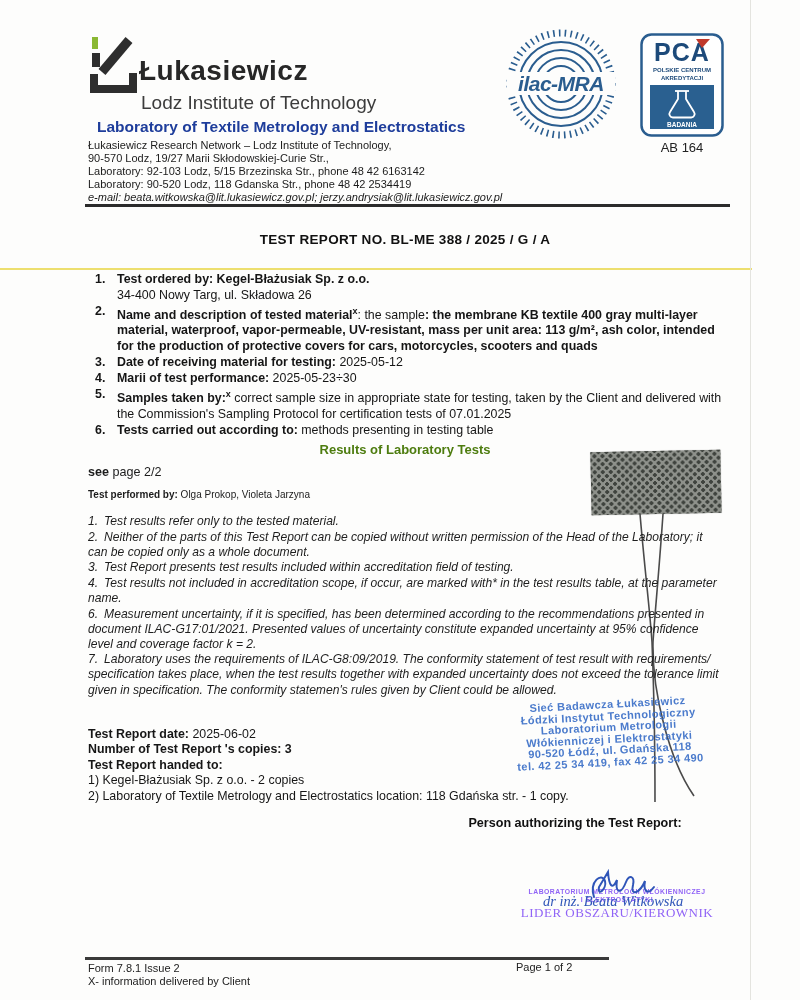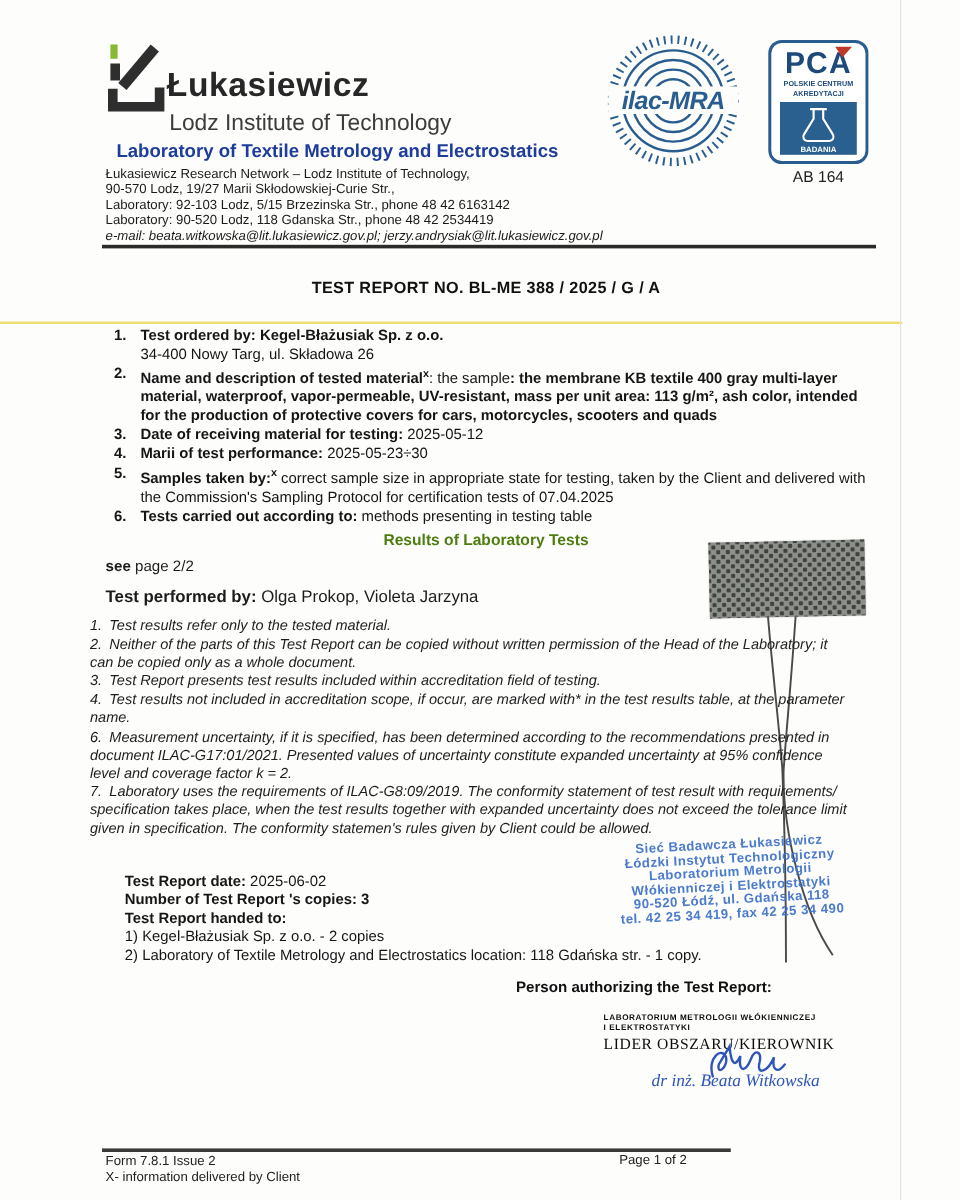--- a/index.html
+++ b/index.html
@@ -29,43 +29,43 @@
   .list{left:95px;top:272px;width:628px;font-size:12.4px;line-height:15.6px;color:#151515;}
   .li{display:flex;margin:0 0 .5px 0;}
   .li .num{width:22px;flex:0 0 22px;font-weight:bold;}
   .li .itxt{flex:1;}
   .b{font-weight:bold;}
   sup.x{font-size:9px;font-weight:bold;}
 
   .results-heading{left:30px;top:442px;width:750px;text-align:center;font-size:13px;font-weight:bold;color:#4d7c0f;}
 
   .see-page{left:88px;top:465px;font-size:12.6px;}
-  .performed{left:88px;top:489px;font-size:14px;}
-
-  
-  .notes{left:75px;top:514px;width:632px;font-size:12.1px;line-height:15.1px;font-style:italic;color:#1e1e1e;}
+  .performed{left:88px;top:489px;font-size:10px;}
+
+  
+  .notes{left:88px;top:514px;width:632px;font-size:12.1px;line-height:15.1px;font-style:italic;color:#1e1e1e;}
   .note{margin-bottom:.5px;}
   .note .nnum{margin-right:6px;}
   .u{text-decoration:underline;}
 
   
   .swatch{left:591px;top:451px;width:130px;height:63px;transform:rotate(-1.2deg);
           background-color:#8e918b;
           background-image:radial-gradient(circle,#3f433e 1.7px,rgba(0,0,0,0) 2.1px),
                            radial-gradient(circle,#3f433e 1.7px,rgba(0,0,0,0) 2.1px);
           background-size:8px 8px;background-position:0 0,4px 4px;
           box-shadow:0 0 1px rgba(0,0,0,.4);}
   .threads{left:595px;top:512px;width:125px;height:296px;pointer-events:none;}
 
   
   .stamp1{left:487px;top:699px;width:244px;text-align:center;transform:rotate(-3deg);
           color:#3c70c8;font-weight:bold;font-size:11px;line-height:11.6px;letter-spacing:.4px;opacity:.92;}
-  .meta{left:88px;top:727px;font-size:12.4px;line-height:15.4px;color:#161616;margin-left:16px;}
-  .person{left:430px;top:816px;width:290px;text-align:left;font-size:12.6px;font-weight:bold;color:#111;}
-  .stamp2{left:503px;top:845px;width:228px;color:#000000;opacity:.95;}
+  .meta{left:88px;top:727px;font-size:12.4px;line-height:15.4px;color:#161616;}
+  .person{left:430px;top:816px;width:290px;text-align:center;font-size:12.6px;font-weight:bold;color:#111;}
+  .stamp2{left:503px;top:888px;width:228px;text-align:center;color:#8b5cf6;opacity:.95;}
   .stamp2 .tiny{font-size:6.8px;font-weight:bold;letter-spacing:.5px;line-height:8px;}
   .stamp2 .lider{font-family:"Liberation Serif",serif;font-size:13px;letter-spacing:.5px;margin-top:1px;}
   .sig-svg{left:588px;top:867px;width:78px;height:42px;}
   .sig-name{left:543px;top:893px;font-family:"Liberation Serif",serif;font-style:italic;font-size:14.5px;color:#2f55b8;}
 
   
   .footer-rule{left:85px;top:957px;width:524px;height:2.5px;background:#3a3a3a;}
   .footer-l1{left:88px;top:962px;font-size:11px;color:#222;}
   .footer-l2{left:88px;top:975px;font-size:11px;color:#222;}
   .footer-page{left:516px;top:961px;font-size:11px;color:#222;}
@@ -142,21 +142,21 @@
     <div class="li">
       <span class="num">3.</span>
       <div class="itxt"><span class="b">Date of receiving material for testing:</span><span> 2025-05-12</span></div>
     </div>
     <div class="li">
       <span class="num">4.</span>
       <div class="itxt"><span class="b">Marii of test performance:</span><span> 2025-05-23÷30</span></div>
     </div>
     <div class="li">
       <span class="num">5.</span>
-      <div class="itxt"><span class="b">Samples taken by:</span><sup class="x">x</sup><span> correct sample size in appropriate state for testing, taken by the Client and delivered with the Commission's Sampling Protocol for certification tests of 07.04.2025</span></div>
+      <div class="itxt"><span class="b">Samples taken by:</span><sup class="x">x</sup><span> correct sample size in appropriate state for testing, taken by the Client and delivered with the Commission's Sampling Protocol for certification tests of 07.01.2025</span></div>
     </div>
     <div class="li">
       <span class="num">6.</span>
       <div class="itxt"><span class="b">Tests carried out according to:</span><span> methods presenting in testing table</span></div>
     </div>
   </div>
 
   <div class="abs results-heading">Results of Laboratory Tests</div>
 
   <div class="abs swatch"></div>

